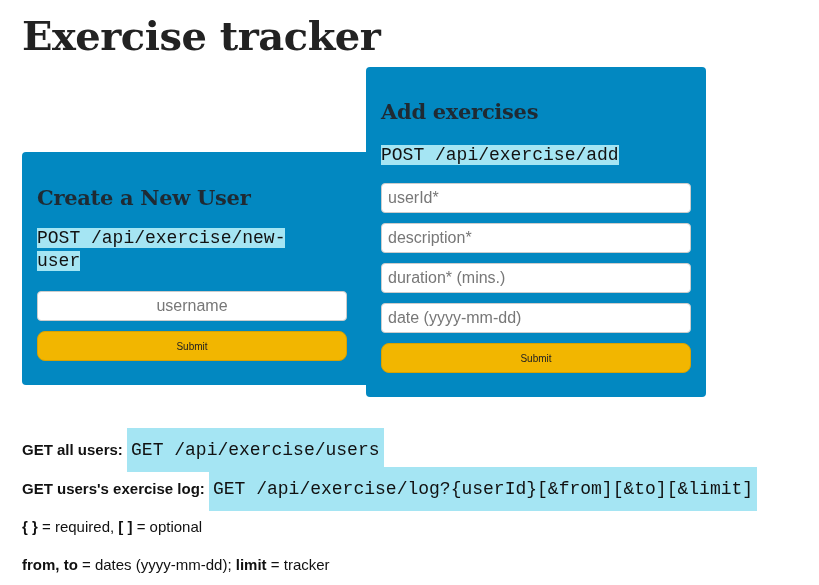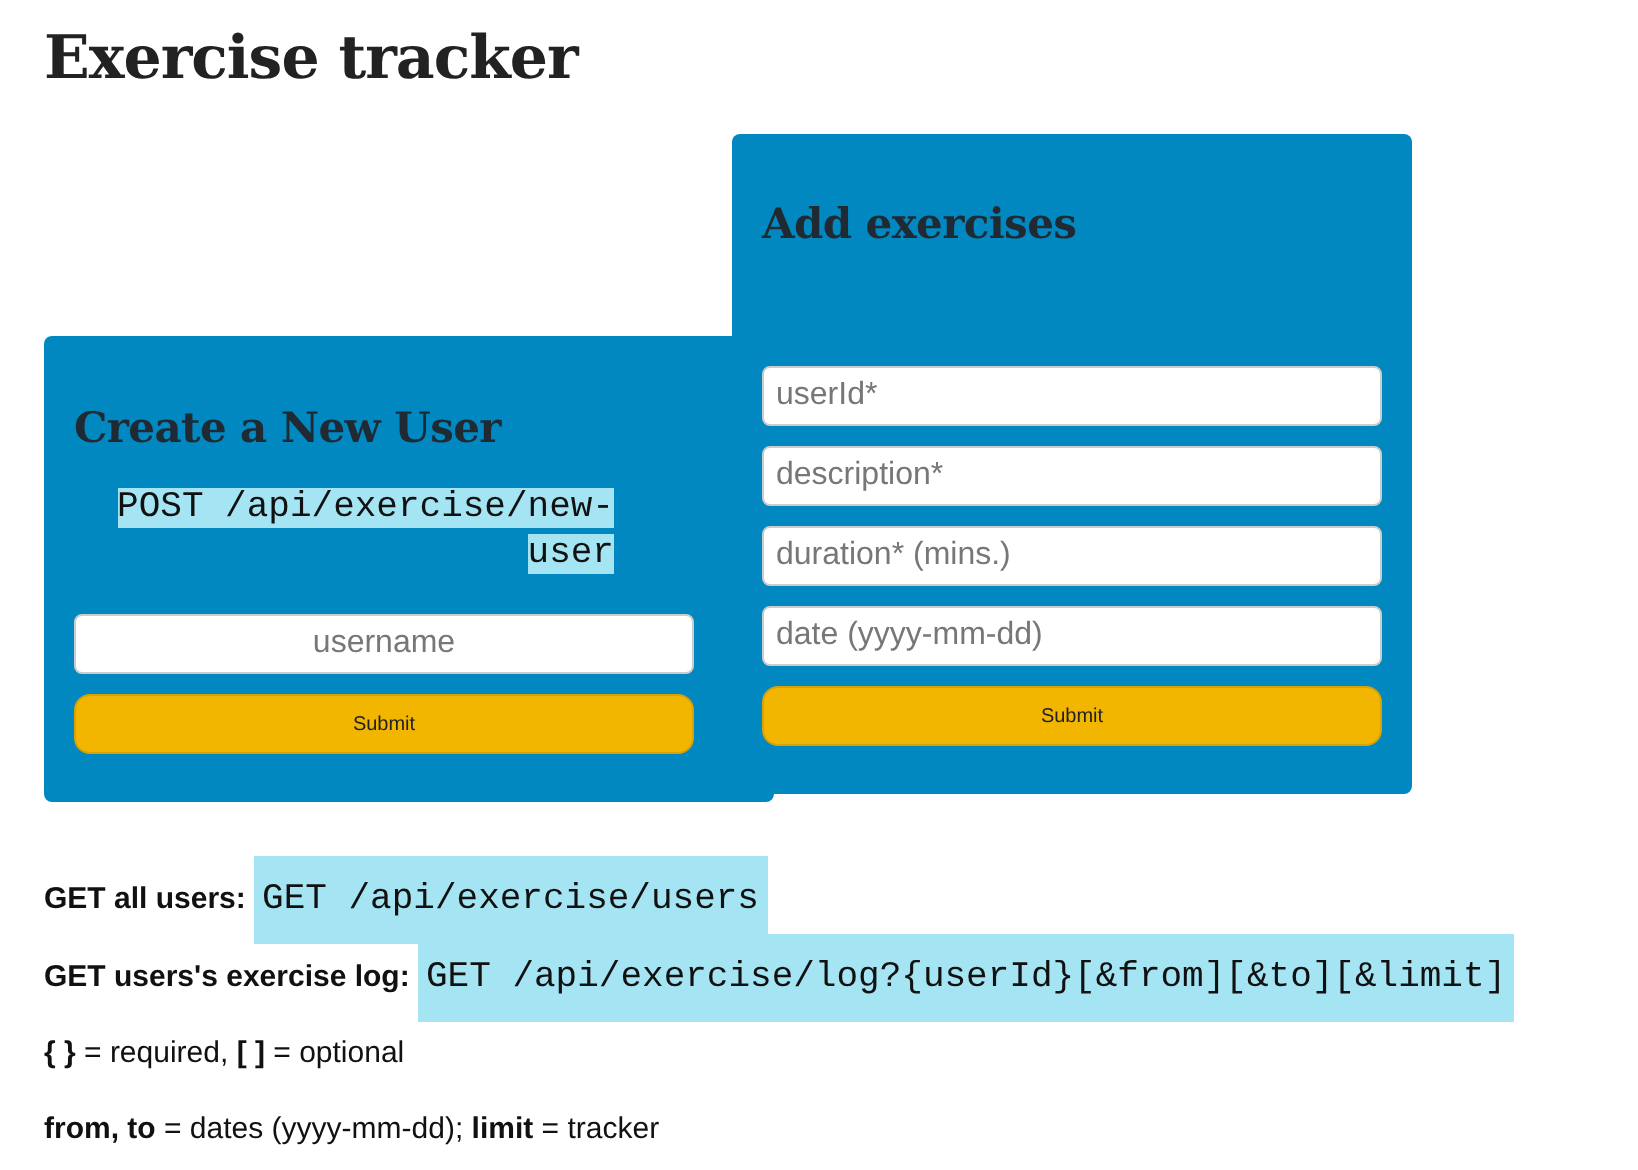--- a/index.html
+++ b/index.html
@@ -1,25 +1,25 @@
 <!DOCTYPE html>
 <html><head>
   <meta charset="utf-8">
   <style>
     html, body { margin: 0; padding: 0; background: #ffffff; }
     body { width: 819px; height: 585px; position: relative; overflow: hidden; color: #222; font-family: "Liberation Sans", sans-serif; }
-    h1 { position: absolute; left: 22px; top: 12px; margin: 0; font-family: "DejaVu Serif", serif; font-weight: bold; font-size: 30px; color: #222; letter-spacing: -0.5px; }
+    h1 { position: absolute; left: 22px; top: 12px; margin: 0; font-family: "DejaVu Serif", serif; font-weight: bold; font-size: 40px; color: #222; letter-spacing: -0.5px; }
     .panel { position: absolute; background: #0288c1; border-radius: 4px; box-sizing: border-box; padding: 0 15px; }
-    #panel-user { left: 22px; top: 168px; width: 365px; height: 233px; }
+    #panel-user { left: 22px; top: 152px; width: 365px; height: 233px; }
     #panel-ex { left: 366px; top: 67px; width: 340px; height: 330px; }
     .panel h2 { margin: 0; font-family: "DejaVu Serif", serif; font-weight: bold; font-size: 21px; color: #1f2a33; letter-spacing: -0.3px; }
     #panel-user h2 { position: absolute; left: 15px; top: 33px; }
     #panel-ex h2 { position: absolute; left: 15px; top: 32px; }
     .code { font-family: "Liberation Mono", monospace; font-size: 18px; color: #111; background: #a5e5f3; line-height: 23px; }
-    #panel-user .endpoint { position: absolute; left: 15px; top: 75px; width: 270px; text-align: right; }
+    #panel-user .endpoint { position: absolute; left: 15px; top: 75px; width: 270px; }
     #panel-ex .endpoint { position: absolute; left: 15px; top: 77px; }
     input { position: absolute; left: 15px; width: 310px; height: 30px; box-sizing: border-box; border: 1px solid #ccc; border-radius: 4px; background: #fff; font-family: "Liberation Sans", sans-serif; font-size: 16px; padding: 0 6px; color: #222; }
     input::placeholder { color: #777; }
     button { position: absolute; left: 15px; width: 310px; height: 30px; box-sizing: border-box; border: 1px solid #d8a200; border-radius: 8px; background: #f2b600; font-family: "Liberation Sans", sans-serif; font-size: 10px; color: #222; cursor: pointer; }
     .line { position: absolute; left: 22px; font-size: 15px; color: #111; white-space: nowrap; }
     .line b { font-weight: bold; }
     .line .code { padding: 12px 4px; }
   </style>
 </head>
 <body>
@@ -28,20 +28,21 @@
 
 <form id="panel-user" class="panel">
   <h2>Create a New User</h2>
   <div class="endpoint"><span class="code">POST /api/exercise/new-user</span></div>
   <input type="text" style="top: 139px; text-align: center;" placeholder="username">
   <button type="submit" style="top:179px">Submit</button>
 </form>
 
 <form id="panel-ex" class="panel">
   <h2>Add exercises</h2>
+  <div class="endpoint"><span class="code">POST /api/exercise/add</span></div>
   <input type="text" style="top: 156px;" placeholder="description*">
   <input type="text" style="top: 116px;" placeholder="userId*">
   <input type="text" style="top: 196px;" placeholder="duration* (mins.)">
   <input type="text" style="top: 236px;" placeholder="date (yyyy-mm-dd)">
   <button type="submit" style="top:276px">Submit</button>
 </form>
 
 <div class="line" style="top:439px">
   <b>GET all users:</b>
   <span class="code">GET /api/exercise/users</span>

